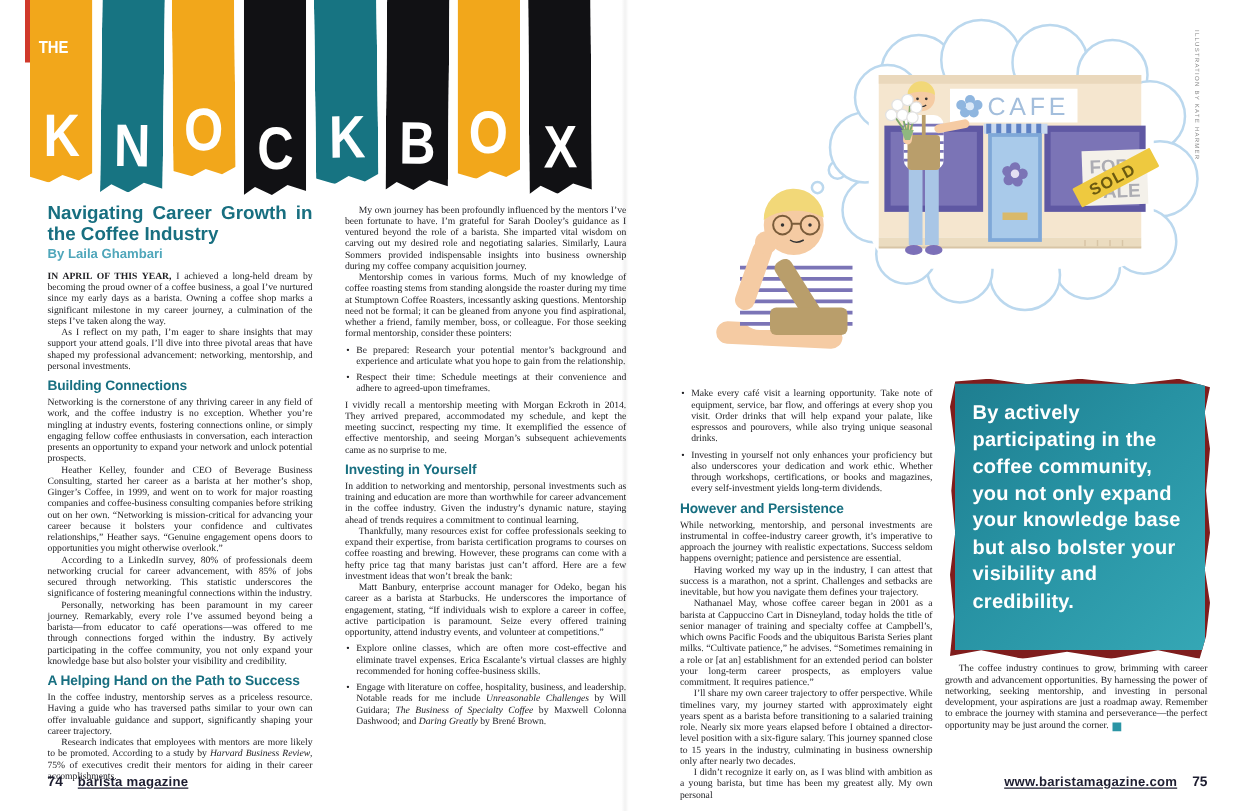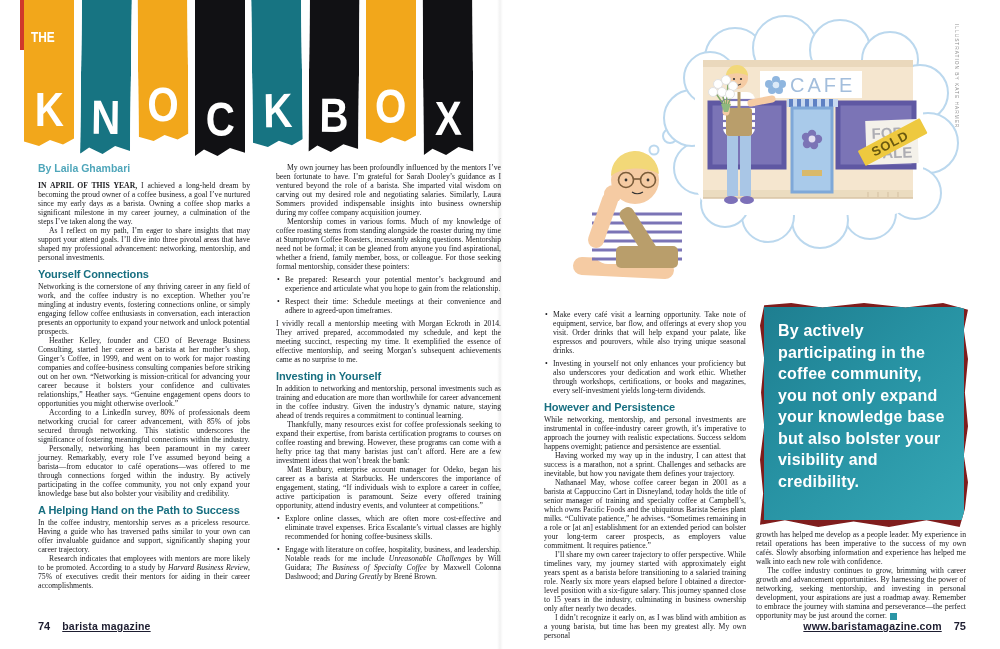--- a/index.html
+++ b/index.html
@@ -93,24 +93,25 @@
       </div>
     <div class="bar b7 jag1">
         <span class="bletter">O</span>
       </div>
     <div class="bar b8 jag2">
         <span class="bletter">X</span>
       </div>
   </div>
 
   <div class="col c74-1">
+    <h1 class="headline">Navigating Career Growth in the Coffee Industry</h1>
     <div class="byline">By Laila Ghambari</div>
     <p class="p"><b>IN APRIL OF THIS YEAR,</b> I achieved a long-held dream by becoming the proud owner of a coffee business, a goal I’ve nurtured since my early days as a barista. Owning a coffee shop marks a significant milestone in my career journey, a culmination of the steps I’ve taken along the way.</p>
     <p class="p ind">As I reflect on my path, I’m eager to share insights that may support your attend goals. I’ll dive into three pivotal areas that have shaped my professional advancement: networking, mentorship, and personal investments.</p>
-    <h2 class="h">Yourself Connections</h2>
+    <h2 class="h">Building Connections</h2>
     <p class="p">Networking is the cornerstone of any thriving career in any field of work, and the coffee industry is no exception. Whether you’re mingling at industry events, fostering connections online, or simply engaging fellow coffee enthusiasts in conversation, each interaction presents an opportunity to expand your network and unlock potential prospects.</p>
     <p class="p ind">Heather Kelley, founder and CEO of Beverage Business Consulting, started her career as a barista at her mother’s shop, Ginger’s Coffee, in 1999, and went on to work for major roasting companies and coffee-business consulting companies before striking out on her own. “Networking is mission-critical for advancing your career because it bolsters your confidence and cultivates relationships,” Heather says. “Genuine engagement opens doors to opportunities you might otherwise overlook.”</p>
     <p class="p ind">According to a LinkedIn survey, 80% of professionals deem networking crucial for career advancement, with 85% of jobs secured through networking. This statistic underscores the significance of fostering meaningful connections within the industry.</p>
     <p class="p ind">Personally, networking has been paramount in my career journey. Remarkably, every role I’ve assumed beyond being a barista—from educator to café operations—was offered to me through connections forged within the industry. By actively participating in the coffee community, you not only expand your knowledge base but also bolster your visibility and credibility.</p>
     <h2 class="h">A Helping Hand on the Path to Success</h2>
     <p class="p">In the coffee industry, mentorship serves as a priceless resource. Having a guide who has traversed paths similar to your own can offer invaluable guidance and support, significantly shaping your career trajectory.</p>
     <p class="p ind">Research indicates that employees with mentors are more likely to be promoted. According to a study by <i>Harvard Business Review</i>, 75% of executives credit their mentors for aiding in their career accomplishments.</p>
   </div>
 
   <div class="col c74-2">
@@ -302,21 +303,20 @@
     <p class="p ind">I didn’t recognize it early on, as I was blind with ambition as a young barista, but time has been my greatest ally. My own personal</p>
   </div>
 
   <div class="quotebox">
     <div class="inner">
       <p>By actively participating in the coffee community, you not only expand your knowledge base but also bolster your visibility and credibility.</p>
     </div>
   </div>
 
   <div class="col c75-2">
-    <p class="p">growth has helped me develop as a people leader. My experience in retail operations has been imperative to the success of my own cafés. Slowly absorbing information and experience has helped me walk into each new role with confidence.</p>
     <p class="p ind"><span>The coffee industry continues to grow, brimming with career growth and advancement opportunities. By harnessing the power of networking, seeking mentorship, and investing in personal development, your aspirations are just a roadmap away. Remember to embrace the journey with stamina and perseverance—the perfect opportunity may be just around the corner.</span><span class="endmark">B</span></p>
   </div>
 
   <div class="f74">
     <span class="pageno">74</span>
     <span class="brandname">barista magazine</span>
   </div>
   <div class="f75">
     <span class="siteurl">www.baristamagazine.com</span>
     <span class="pageno">75</span>

